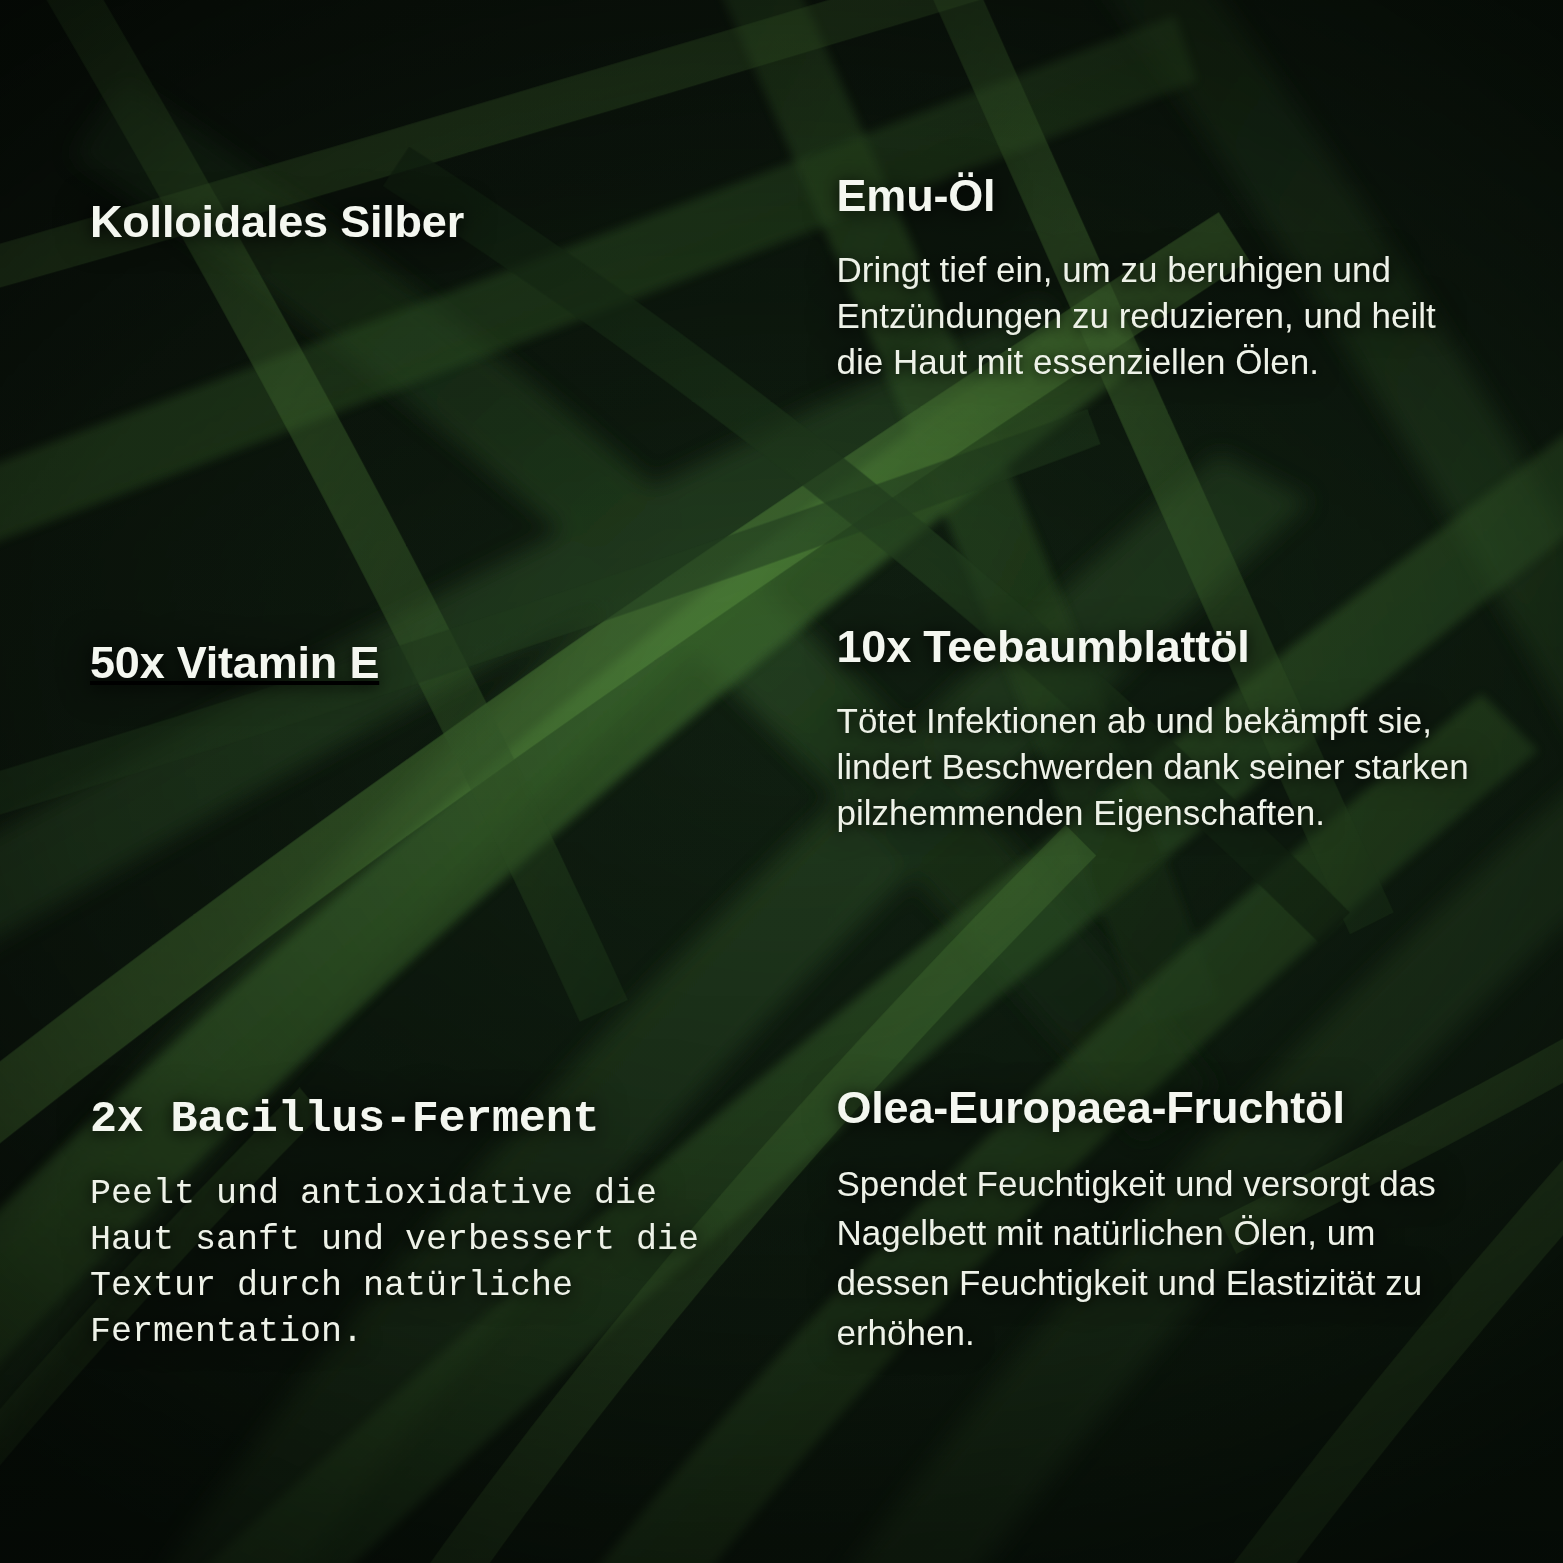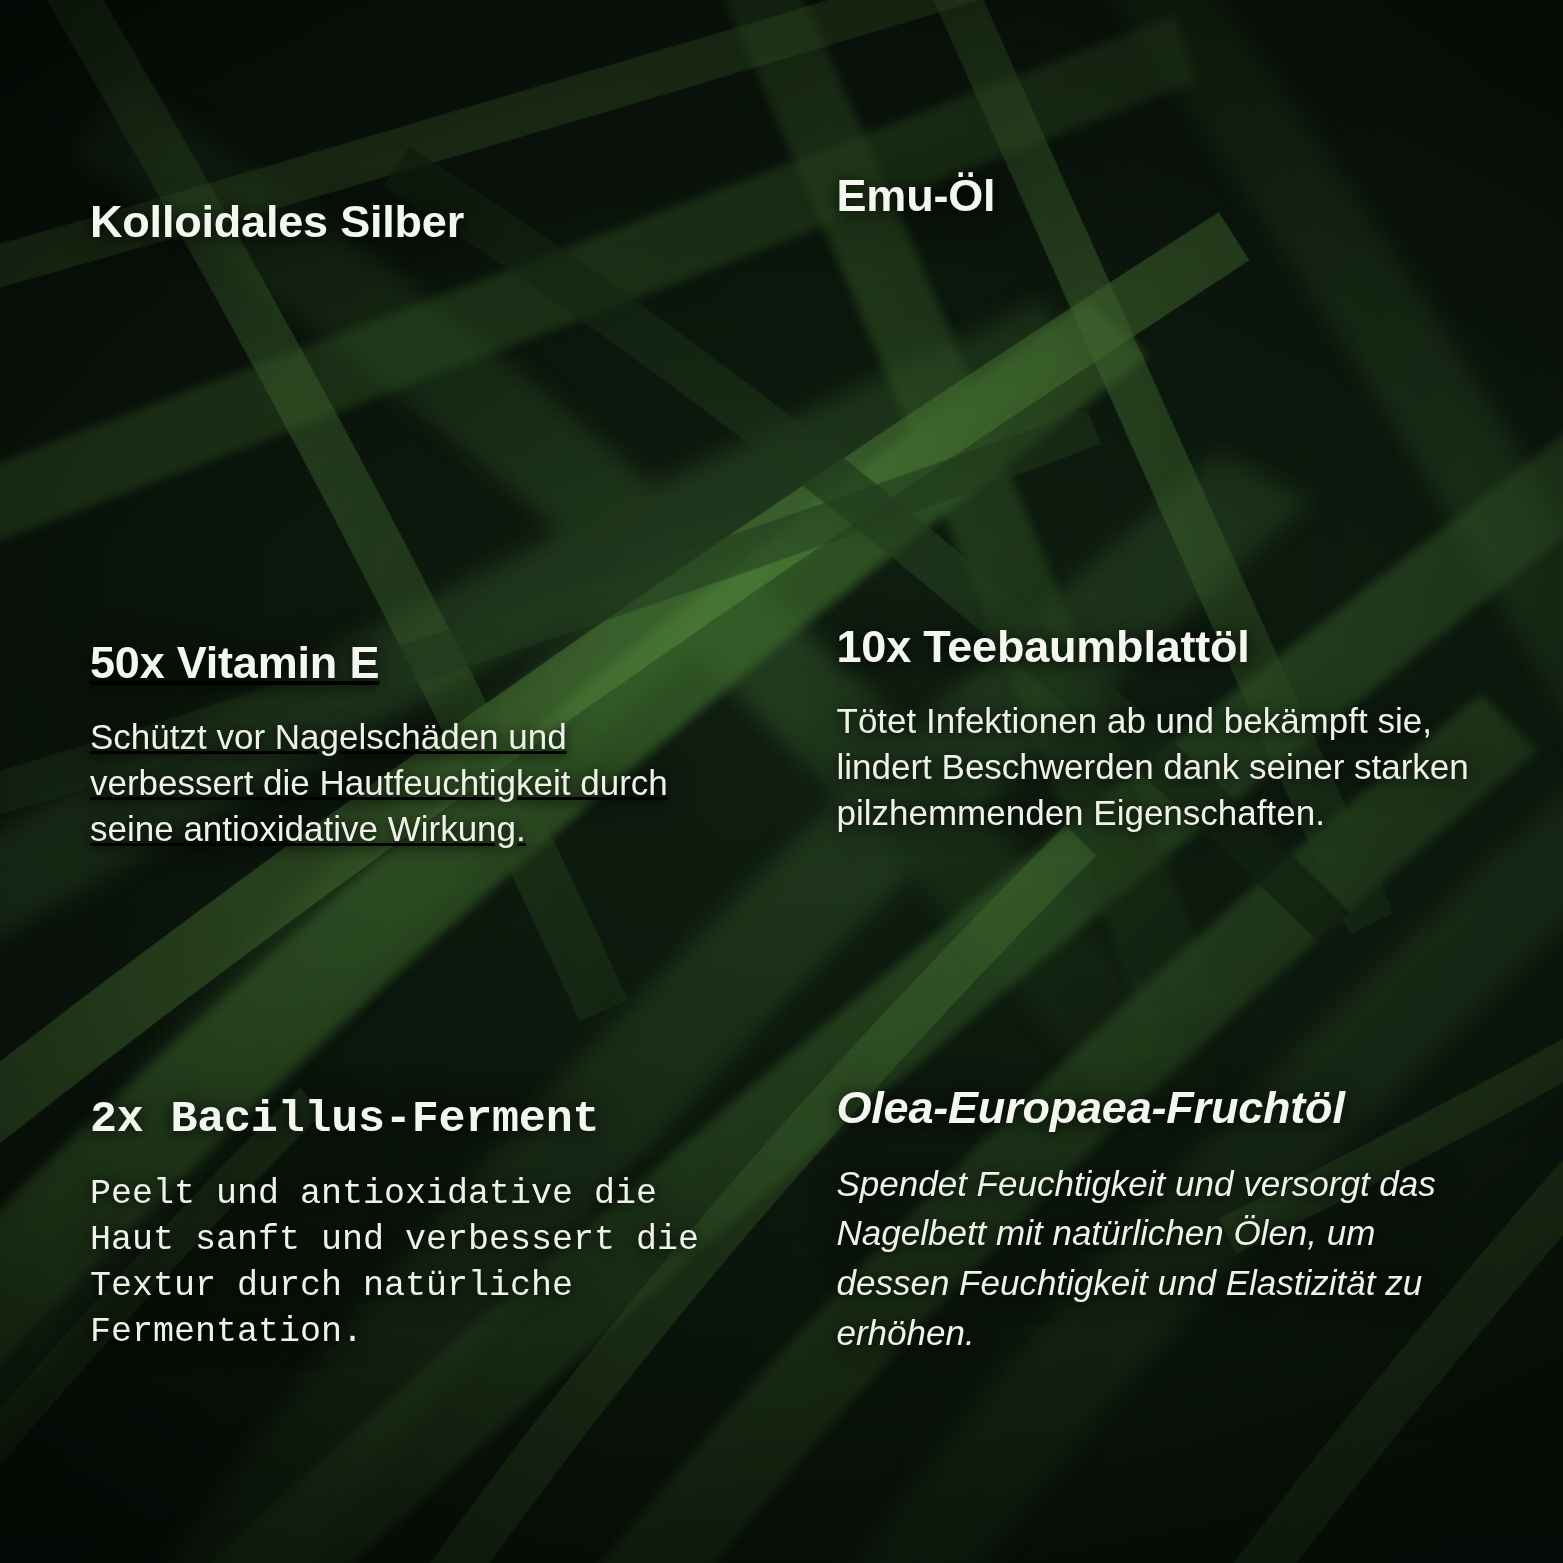--- a/index.html
+++ b/index.html
@@ -75,21 +75,21 @@
     text-shadow: 0 2px 12px rgba(0,0,0,0.8), 0 0 30px rgba(0,0,0,0.55);
     max-width: 640px;
   }
 
   
   .cell-0 { padding-top: 48px; }
   .cell-1 { padding-top: 22px; }
   .cell-2 { padding-top: 40px; text-decoration: underline; }
   .cell-3 { padding-top: 24px; }
   .cell-4 { padding-top: 48px; font-family: Liberation Mono, monospace; }
-  .cell-5 { padding-top: 36px; font-style: italic; }
+  .cell-5 { padding-top: 36px; }
   .cell-1 .card-body, .cell-3 .card-body, .cell-5 .card-body { max-width: 660px; }
   .cell-5 .card-body { line-height: 1.42; margin-top: 19px; }
 </style>
 </head>
 <body>
 
 <div id="poster">
 
   <div class="bg-root">
     <svg class="bg-blades" viewBox="0 0 1000 1000" preserveAspectRatio="none">
@@ -160,25 +160,25 @@
   </div>
 
   <div class="content">
 
     <div class="cell cell-0">
       <h2 class="card-title">Kolloidales Silber</h2>
     </div>
 
     <div class="cell cell-1">
       <h2 class="card-title">Emu-Öl</h2>
+      <p class="card-body">Dringt tief ein, um zu beruhigen und Entzündungen zu reduzieren, und heilt die Haut mit essenziellen Ölen.</p>
     </div>
 
     <div class="cell cell-2">
       <h2 class="card-title">50x Vitamin E</h2>
-      <p class="card-body">Schützt vor Nagelschäden und verbessert die Hautfeuchtigkeit durch seine antioxidative Wirkung.</p>
     </div>
 
     <div class="cell cell-3">
       <h2 class="card-title">10x Teebaumblattöl</h2>
       <p class="card-body">Tötet Infektionen ab und bekämpft sie, lindert Beschwerden dank seiner starken pilzhemmenden Eigenschaften.</p>
     </div>
 
     <div class="cell cell-4">
       <h2 class="card-title">2x Bacillus-Ferment</h2>
       <p class="card-body">Peelt und antioxidative die Haut sanft und verbessert die Textur durch natürliche Fermentation.</p>

